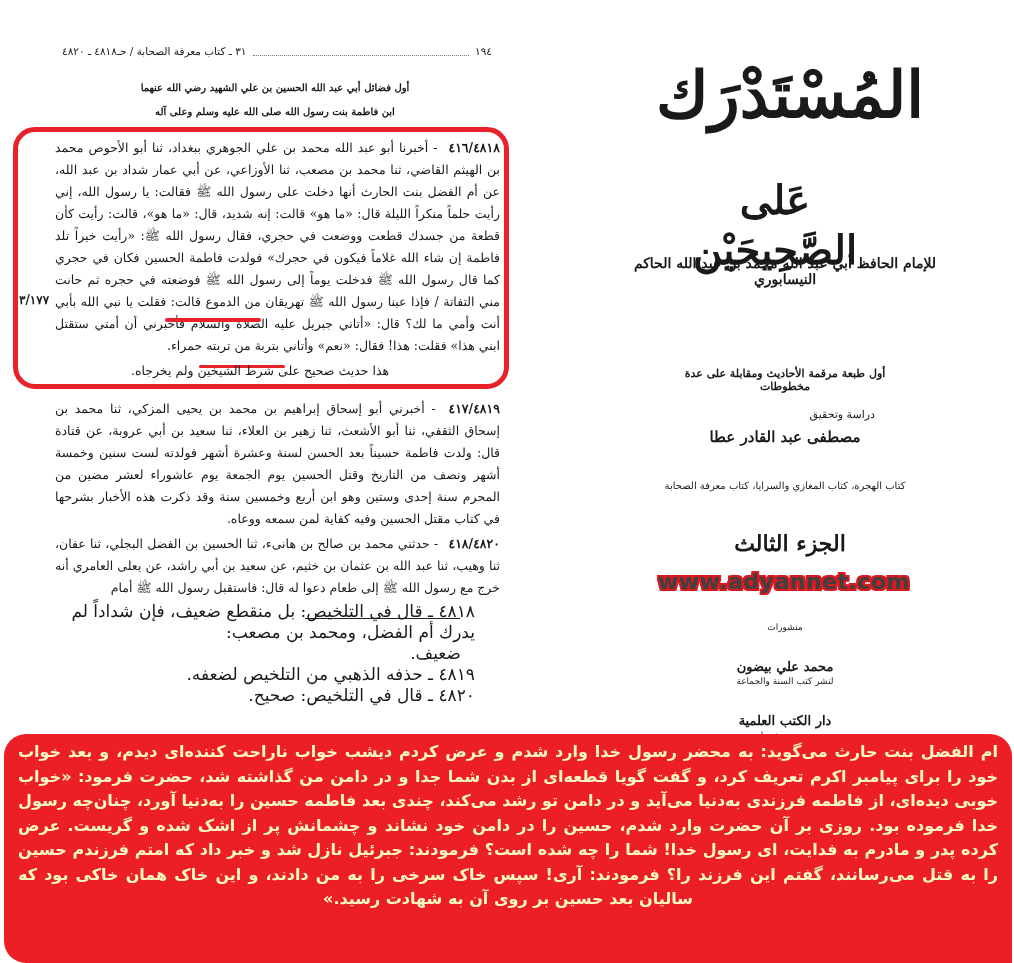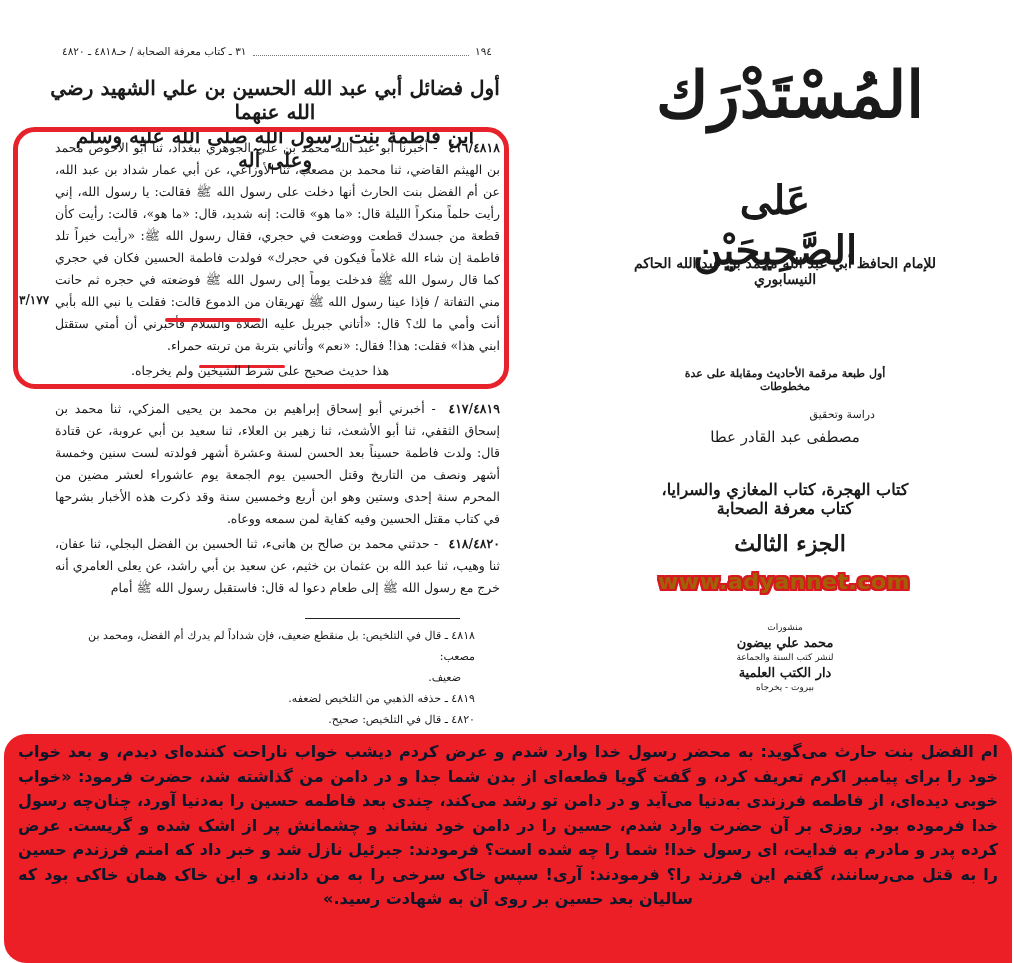--- a/index.html
+++ b/index.html
@@ -10,21 +10,21 @@
     .page-left {
       position: absolute; left: 0; top: 0; width: 560px; height: 715px;
     }
     .running-head {
       position: absolute; left: 62px; top: 43px; width: 430px; height: 16px;
       direction: rtl; font-size: 10.5px; display: flex; justify-content: space-between; align-items: center;
     }
     .running-head .dots { flex: 1; border-bottom: 1px dotted #777; margin: 0 6px; height: 8px; }
     .chapter-title {
       position: absolute; left: 50px; top: 76px; width: 450px; direction: rtl; text-align: center;
-      font-size: 20px; font-weight: bold; line-height: 24px;
+      font-size: 10px; font-weight: bold; line-height: 24px;
     }
     .red-box {
       position: absolute; left: 13px; top: 127px; width: 496px; height: 262px;
       border: 5px solid #e8222b; border-radius: 22px; box-sizing: border-box;
     }
     .hadith {
       position: absolute; direction: rtl; text-align: justify; font-size: 12.5px; line-height: 22px;
     }
     .hadith .num { font-weight: bold; margin-left: 6px; }
     .h1 { left: 55px; top: 137px; width: 445px; }
@@ -33,58 +33,58 @@
     }
     .verdict {
       position: absolute; left: 60px; top: 363px; width: 400px; direction: rtl; text-align: center; font-size: 12.5px;
     }
     .underline-1 { position: absolute; left: 165px; top: 318px; width: 96px; height: 4px; background: #e8222b; border-radius: 2px; }
     .underline-2 { position: absolute; left: 199px; top: 365px; width: 86px; height: 3px; background: #e8222b; border-radius: 2px; }
     .h2 { left: 55px; top: 398px; width: 445px; }
     .h3 { left: 55px; top: 533px; width: 445px; }
     .fn-rule { position: absolute; left: 305px; top: 618px; width: 155px; height: 1px; background: #222; }
     .footnotes {
-      position: absolute; left: 55px; top: 625px; width: 420px; direction: rtl; font-size: 11px; line-height: 21px;
+      position: absolute; left: 55px; top: 601px; width: 420px; direction: rtl; font-size: 17px; line-height: 21px;
     }
     .footnotes .indent { padding-right: 14px; text-align: right; }
 
     .page-right {
       position: absolute; left: 600px; top: 0; width: 414px; height: 715px; direction: rtl; text-align: center;
     }
     .cover-title {
       position: absolute; left: 50px; top: 55px; width: 280px; font-size: 64px; font-weight: bold; line-height: 80px;
       font-family: "DejaVu Serif", serif; letter-spacing: 2px;
     }
     .cover-sub {
       position: absolute; left: 60px; top: 175px; width: 230px; font-size: 40px; font-weight: bold; line-height: 50px;
     }
     .cover-author { position: absolute; left: 30px; top: 255px; width: 310px; font-size: 14px; font-weight: bold; }
     .cover-notes { position: absolute; left: 45px; top: 300px; width: 280px; font-size: 12.5px; font-weight: bold; line-height: 22px; }
     .cover-edition { position: absolute; left: 60px; top: 367px; width: 250px; font-size: 11px; font-weight: bold; }
     .cover-study { position: absolute; left: 95px; top: 408px; width: 180px; font-size: 11px; text-align: right; }
-    .cover-editor { position: absolute; left: 95px; top: 428px; width: 180px; font-size: 15px; font-weight: normal; }
-    .cover-books { position: absolute; left: 60px; top: 480px; width: 250px; font-size: 16px; font-weight: bold; }
+    .cover-editor { position: absolute; left: 95px; top: 428px; width: 180px; font-size: 15px; font-weight: bold; }
+    .cover-books { position: absolute; left: 60px; top: 480px; width: 250px; font-size: 10px; font-weight: normal; }
     .cover-volume { position: absolute; left: 90px; top: 530px; width: 200px; font-size: 22px; font-weight: bold; }
     .watermark {
       position: absolute; left: 34px; top: 569px; width: 300px; direction: ltr;
-      font-family: "DejaVu Sans", sans-serif; font-size: 22px; font-weight: bold; color: #a16207;
+      font-family: "DejaVu Sans", sans-serif; font-size: 22px; font-weight: bold; color: #404040;
       text-shadow: -2px -2px 0 #d81920, 2px -2px 0 #d81920, -2px 2px 0 #d81920, 2px 2px 0 #d81920,
                    0 2px 0 #d81920, 0 -2px 0 #d81920, 2px 0 0 #d81920, -2px 0 0 #d81920;
       letter-spacing: 0.5px;
     }
     .publisher { position: absolute; left: 110px; top: 620px; width: 150px; line-height: 15px; }
     .publisher .small { font-size: 9px; }
-    .publisher .big { font-size: 13px; font-weight: bold; }
+    .publisher .big { font-size: 13px; font-weight: bold; margin-top: 24px; }
 
     .translation-box {
       position: absolute; left: 4px; top: 734px; width: 1008px; height: 229px;
       background: #ec1f27; border-radius: 22px 22px 0 22px; box-sizing: border-box;
       padding: 6px 14px 0 14px;
       direction: rtl; text-align: justify; text-align-last: center;
-      font-family: "DejaVu Sans", sans-serif; font-weight: bold; font-size: 16px; line-height: 24.5px; color: #0f172a;
+      font-family: "DejaVu Sans", sans-serif; font-weight: bold; font-size: 16px; line-height: 24.5px; color: #fef9c3;
     }
   </style>
 </head>
 <body>
 
 <div class="page-left">
   <div class="running-head">
     <span>١٩٤</span>
     <span class="dots"></span>
     <span>٣١ ـ كتاب معرفة الصحابة / حـ٤٨١٨ ـ ٤٨٢٠</span>

